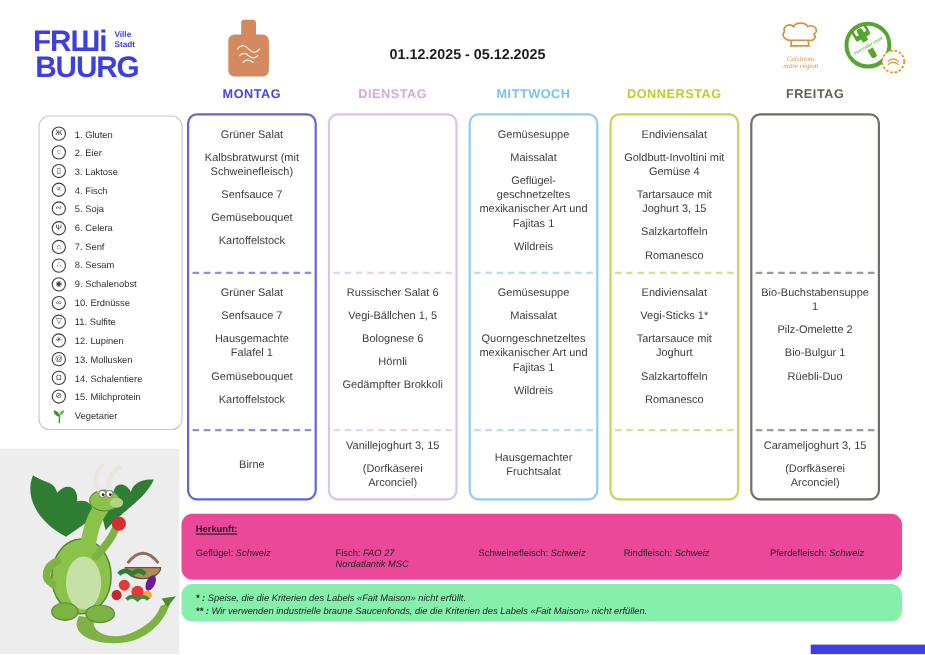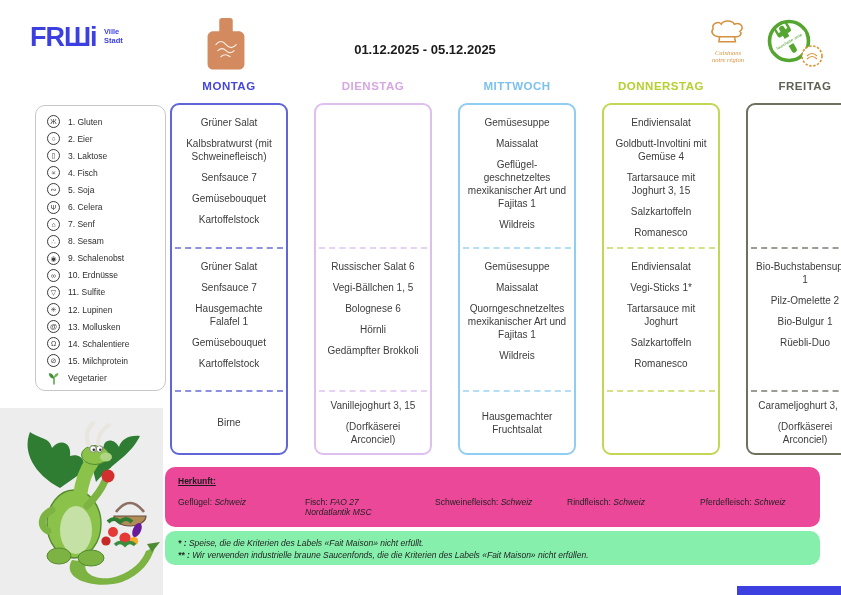--- a/index.html
+++ b/index.html
@@ -23,21 +23,21 @@
           border:1.5px solid #c7c7c7;border-radius:10px;box-sizing:border-box;padding:7px 0 0 11px;}
   .lg-row{display:flex;align-items:center;height:17.1px;}
   .lg-ic{width:13px;height:13px;border:1.1px solid #3a3a3a;border-radius:50%;box-sizing:border-box;
          display:flex;align-items:center;justify-content:center;font-size:7px;color:#3a3a3a;
          margin-right:8px;flex:0 0 13px;line-height:1;}
   .lg-lb{font-size:8.5px;color:#2e2e2e;}
   .veg-ic{width:14px;height:14px;margin-right:7px;flex:0 0 14px;}
 
   
   .week{position:absolute;left:170px;top:78px;width:636px;display:grid;
-        grid-template-columns:repeat(5,118px);column-gap:26px;}
+        grid-template-columns:repeat(5,118px);column-gap:10px;}
   .day-h{height:25px;text-align:center;font-size:11.5px;font-weight:700;letter-spacing:.5px;padding-top:2px;box-sizing:border-box;}
   .day-box{height:352px;background:#fff;border:2px solid #999;border-radius:9px;box-sizing:border-box;
            display:flex;flex-direction:column;}
   .sec{display:flex;flex-direction:column;align-items:center;gap:8px;box-sizing:border-box;
        padding:11px 4px 4px;margin:0 3px;}
   .sec1{height:144px;}
   .sec2{height:143px;}
   .sec3{height:61px;justify-content:center;padding-top:4px;}
   .mi{font-size:10px;line-height:1.3;color:#3c3c3c;text-align:center;width:100%;}
 
@@ -65,20 +65,21 @@
 <body>
 
 <div class="page">
 
   <div class="logo">
     <div class="logo-l1">FRШi</div>
     <div class="logo-tag">
       <div>Ville</div>
       <div>Stadt</div>
     </div>
+    <div class="logo-l2">BUURG</div>
   </div>
 
   <div class="board">
     <svg width="42" height="53" viewBox="0 0 40 52">
       <path d="M16 1 h8 c1.6 0 2.6 1 2.6 2.6 V14 h5.9 c3.1 0 5.6 2.5 5.6 5.6 V46 c0 3.1-2.5 5.6-5.6 5.6 H7.5 c-3.1 0-5.6-2.5-5.6-5.6 V19.6 c0-3.1 2.5-5.6 5.6-5.6 h5.9 V3.6 C13.4 2 14.4 1 16 1 Z" fill="#d28a5e"></path>
       <path d="M10 27 q5-6 10 0 t10 0 M12 33 q4-4 8 0 t8 0 M15 39 q4-4 9 0" stroke="#ffffff" fill="none" stroke-width="1.1" stroke-linecap="round" opacity=".85"></path>
     </svg>
   </div>
 
   <div class="daterange">01.12.2025 - 05.12.2025</div>

